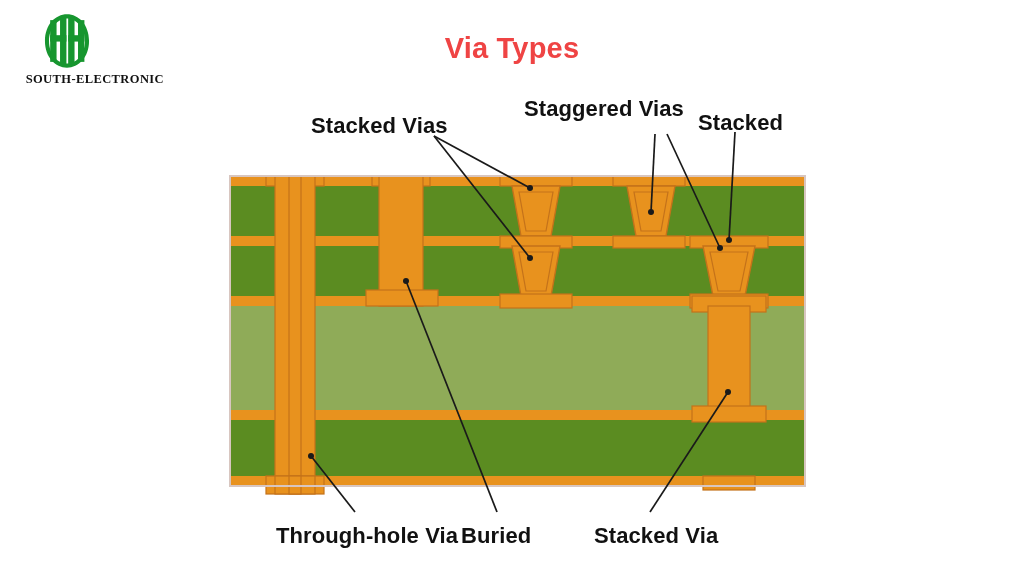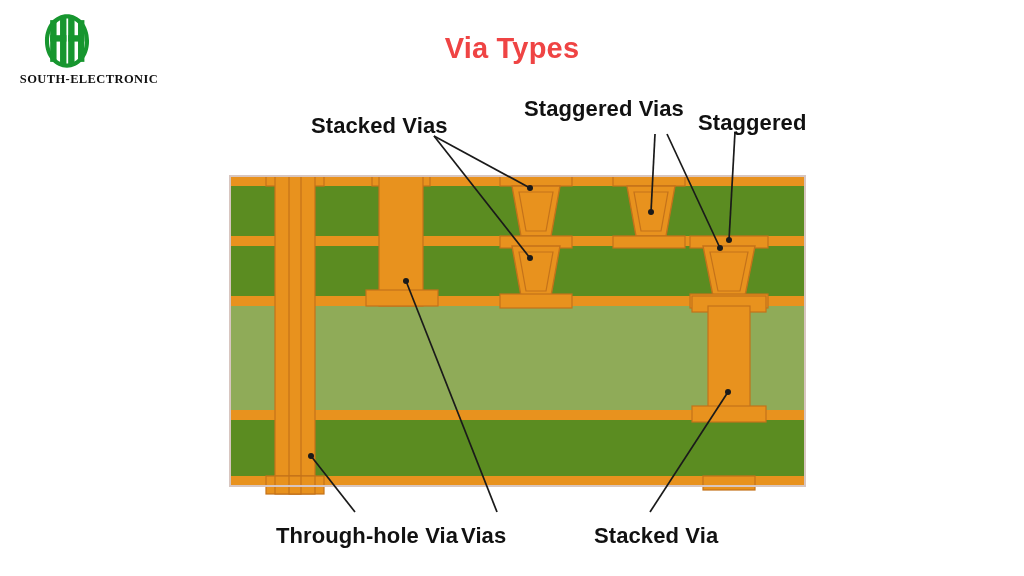--- a/index.html
+++ b/index.html
@@ -6,21 +6,21 @@
   body{
     width:1024px;height:576px;background:#ffffff;
     font-family:"Liberation Sans", sans-serif;
     overflow:hidden;position:relative;
   }
   #stage{position:absolute;inset:0;width:1024px;height:576px;}
   .logo-wrap{position:absolute;left:14px;top:12px;width:150px;height:80px;}
   .logo-mark{position:absolute;left:24px;top:0;width:58px;height:58px;}
   .logo-text{
     position:absolute;left:0;top:60px;width:150px;
-    text-align:center;font-family:"Liberation Serif", serif;
+    text-align:right;font-family:"Liberation Serif", serif;
     font-weight:bold;font-size:12.5px;letter-spacing:.4px;color:#111;
   }
   .title{
     position:absolute;left:0;top:32px;width:1024px;text-align:center;
     font-size:29px;font-weight:bold;color:#ef4444;letter-spacing:.2px;
   }
   .lbl{
     position:absolute;font-size:22px;font-weight:bold;color:#111;
     white-space:nowrap;letter-spacing:.1px;
   }
@@ -138,18 +138,18 @@
         <circle cx="720" cy="248" r="3"></circle>
       <circle cx="729" cy="240" r="3"></circle>
         <circle cx="311" cy="456" r="3"></circle>
       <circle cx="406" cy="281" r="3"></circle>
         <circle cx="728" cy="392" r="3"></circle>
     </g>
   </svg>
 
   <div class="lbl" style="left:311px;top:113px;">Stacked Vias</div>
   <div class="lbl" style="left:524px;top:96px;">Staggered Vias</div>
-  <div class="lbl" style="left:698px;top:110px;">Staggered</div>
+  <div class="lbl" style="left:698px;top:110px;">Stacked</div>
   <div class="lbl" style="left:276px;top:523px;">Through-hole Via</div>
-  <div class="lbl" style="left:461px;top:523px;">Vias</div>
+  <div class="lbl" style="left:461px;top:523px;">Buried</div>
   <div class="lbl" style="left:594px;top:523px;">Stacked Via</div>
 
 </div>
 
 </body></html>

